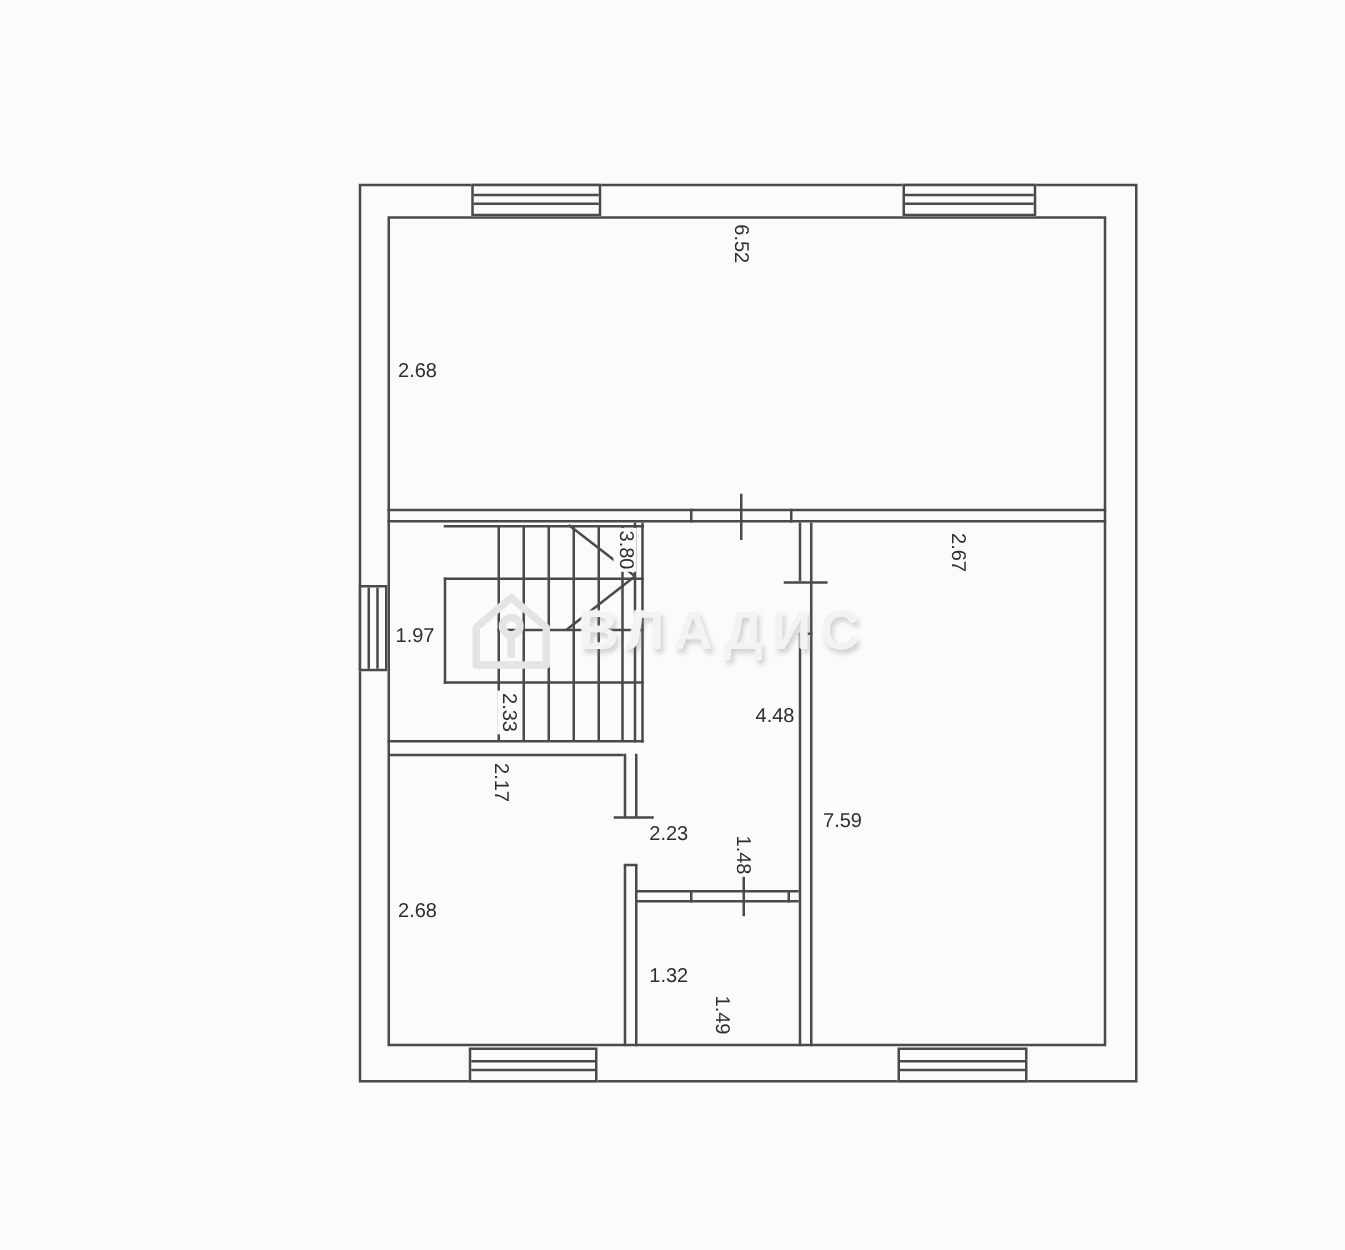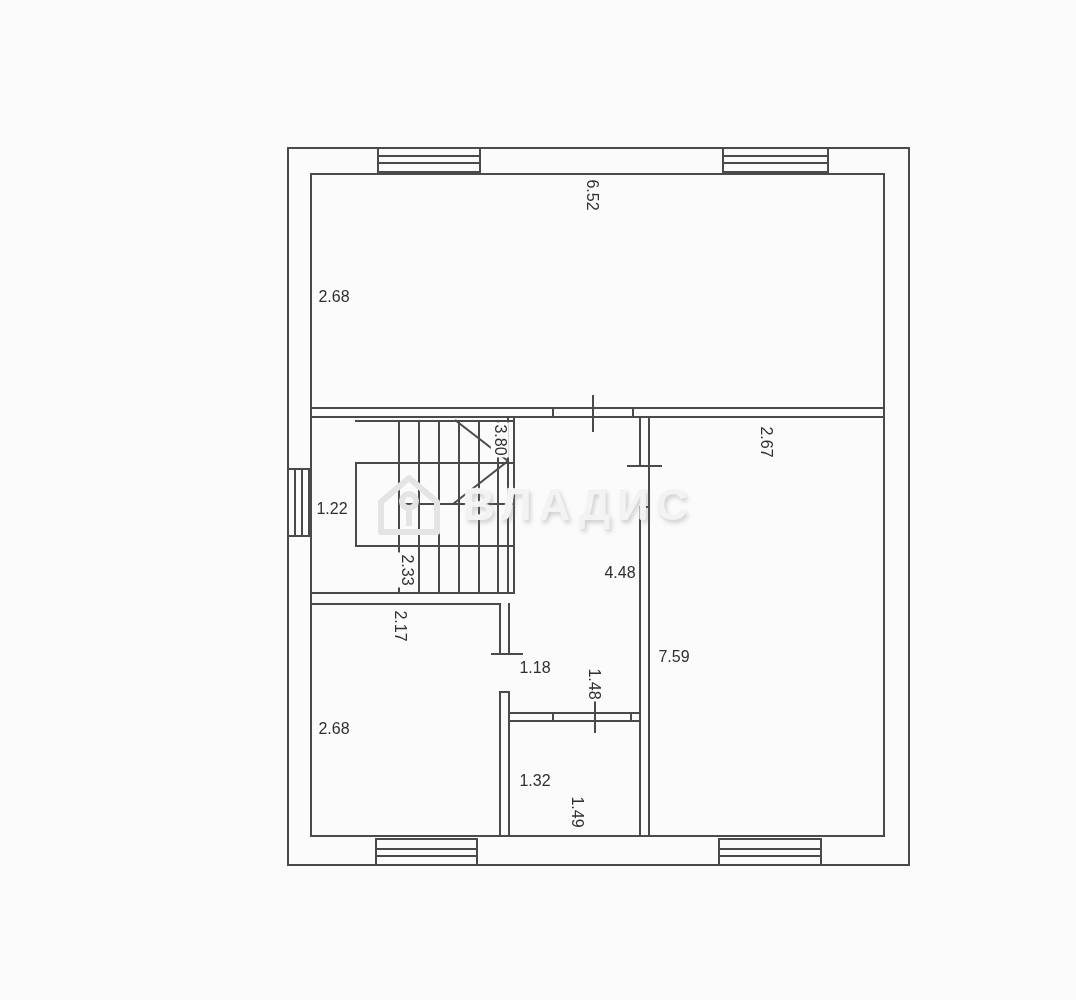--- a/index.html
+++ b/index.html
@@ -107,25 +107,25 @@
   <div class="ln v" style="left:639px;top:418px;height:47px;"></div>
   <div class="ln v" style="left:639px;top:507px;height:330px;"></div>
   <div class="ln v" style="left:648px;top:418px;height:419px;"></div>
   <div class="ln h" style="left:627px;top:465px;width:35px;"></div>
   <div class="ln h" style="left:639px;top:506px;width:11px;"></div>
 
   <div class="dim rot" style="left:592px;top:195px;">6.52</div>
   <div class="dim" style="left:334px;top:297px;">2.68</div>
   <div class="dim rot" style="left:766px;top:442px;">2.67</div>
   <div class="dim rot" style="left:500px;top:440px;">3.80</div>
-  <div class="dim" style="left:332px;top:509px;">1.22</div>
+  <div class="dim" style="left:332px;top:509px;">1.97</div>
   <div class="dim rot" style="left:407px;top:570px;">2.33</div>
   <div class="dim rot" style="left:400px;top:626px;">2.17</div>
   <div class="dim" style="left:620px;top:573px;">4.48</div>
-  <div class="dim" style="left:535px;top:668px;">1.18</div>
+  <div class="dim" style="left:535px;top:668px;">2.23</div>
   <div class="dim rot" style="left:594px;top:684px;">1.48</div>
   <div class="dim" style="left:535px;top:781px;">1.32</div>
   <div class="dim rot" style="left:577px;top:812px;">1.49</div>
   <div class="dim" style="left:334px;top:729px;">2.68</div>
   <div class="dim" style="left:674px;top:657px;">7.59</div>
 
   <div class="wm">
     <svg class="wm-logo" width="70" height="68" viewBox="0 0 70 68">
       <g fill="none" stroke="#e4e4e4" stroke-width="6" stroke-linejoin="round">
         <path d="M7 31 L35 7 L63 31 L63 61 L7 61 Z"></path>

